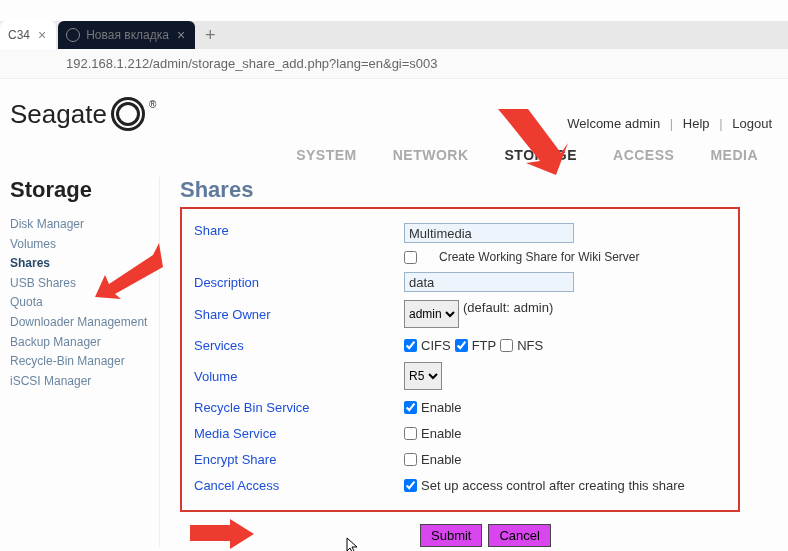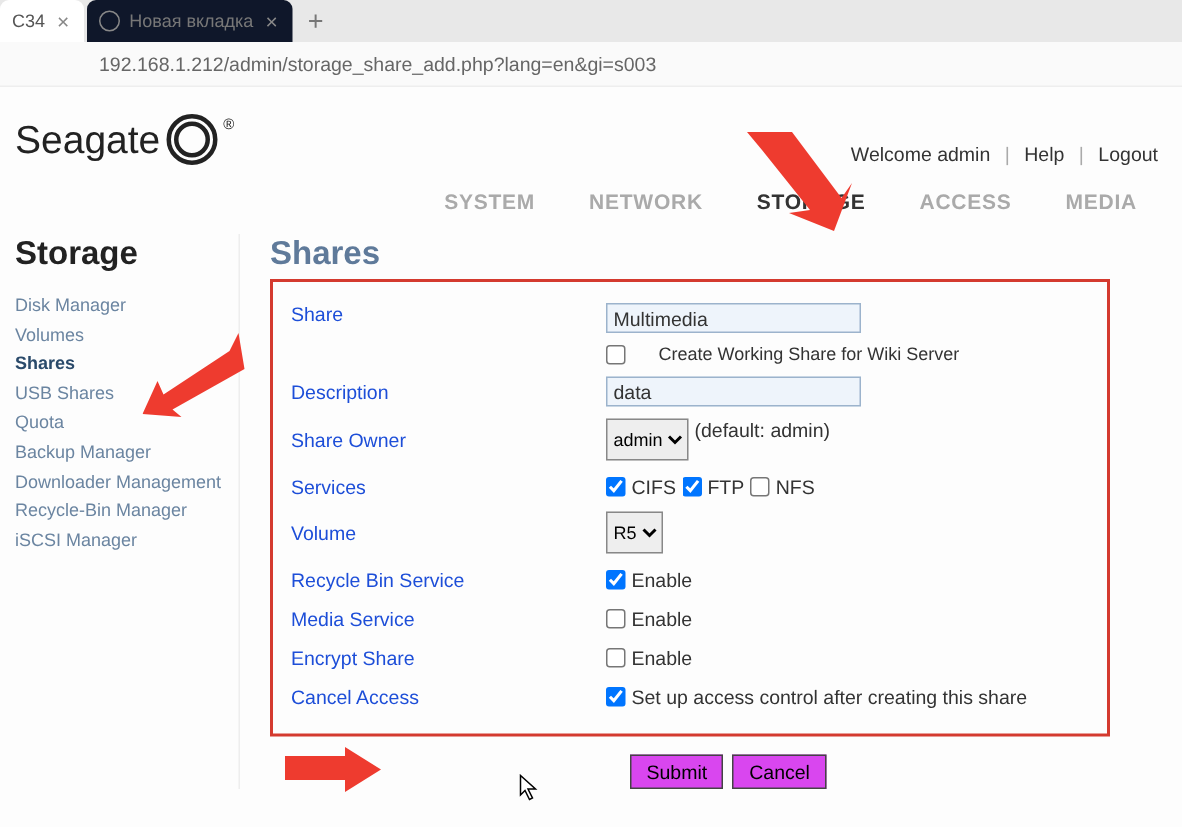--- a/index.html
+++ b/index.html
@@ -11,20 +11,21 @@
     width: 788px;
   }
   
   .tabbar {
     background: #e8e8e8;
     display: flex;
     align-items: center;
     height: 28px;
     font-size: 12px;
     color: #555;
+    margin-top: 21px;
   }
   .tab {
     height: 100%;
     display: flex;
     align-items: center;
     padding: 0 8px;
     background: #fff;
     border-top-left-radius: 6px;
     border-top-right-radius: 6px;
     margin-right: 2px;
@@ -223,22 +224,22 @@
   </div>
 
   <div class="main">
     <div class="sidebar">
       <h2>Storage</h2>
       <a href="#">Disk Manager</a>
       <a href="#">Volumes</a>
       <a href="#" class="active">Shares</a>
       <a href="#">USB Shares</a>
       <a href="#">Quota</a>
+      <a href="#">Downloader Management</a>
       <a href="#">Backup Manager</a>
-      <a href="#">Downloader Management</a>
       <a href="#">Recycle-Bin Manager</a>
       <a href="#">iSCSI Manager</a>
     </div>
 
     <div class="content">
       <div class="page-title">Shares</div>
 
       <div class="formbox">
 
         <div class="row tall">

